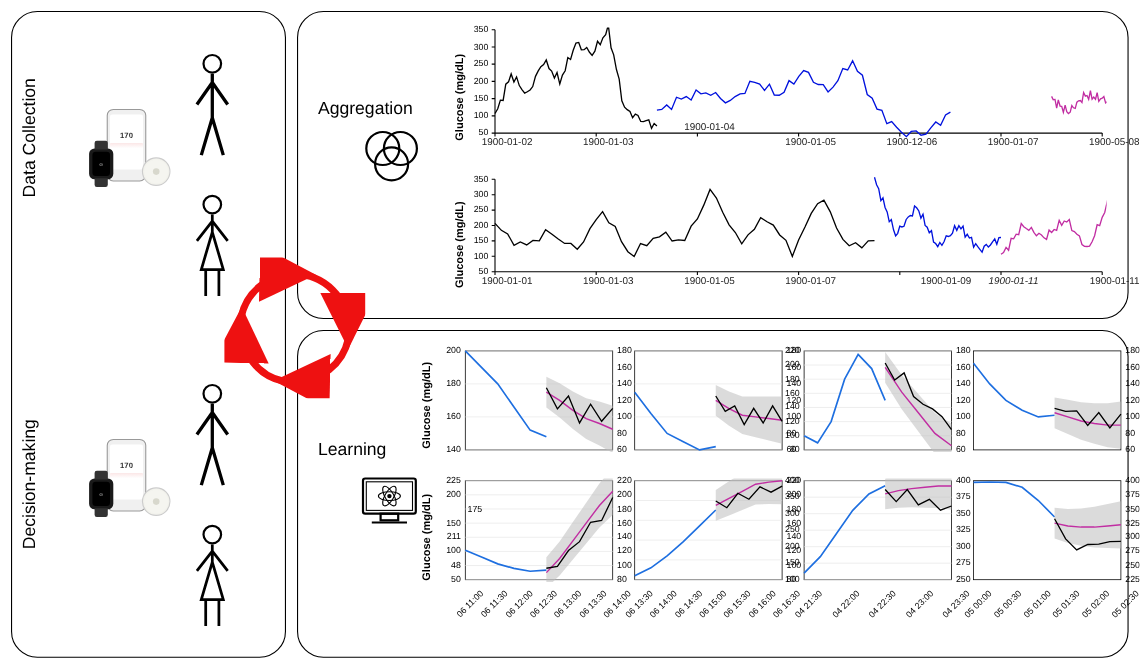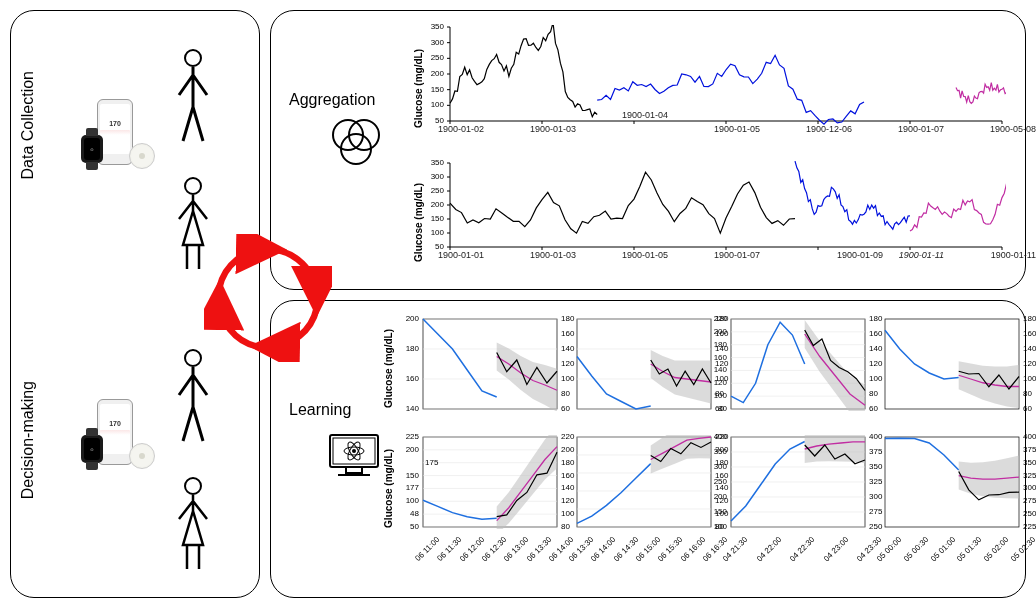--- a/index.html
+++ b/index.html
@@ -391,21 +391,21 @@
         <line x1="2" y1="14.857142857142861" x2="136" y2="14.857142857142861" stroke="#e5e5e5" stroke-width="0.6"></line>
         <line x1="2" y1="2" x2="136" y2="2" stroke="#e5e5e5" stroke-width="0.6"></line>
         <path d="M2 65.25714285714285 L16.740000000000002 71.42857142857143 L31.48 77.6 L46.220000000000006 81.71428571428571 L60.96 84.28571428571428 L75.7 83.25714285714285" fill="none" stroke="#1e6fe0" stroke-width="1.5"></path>
         <path d="M75.7 71.57142857142857 L87.76 57.21428571428571 L99.82000000000001 39.642857142857146 L111.88 22.071428571428577 L123.94 4.5 L136 -9.857142857142861 L136 33.14285714285714 L123.94 44.5 L111.88 59.07142857142858 L99.82000000000001 73.64285714285714 L87.76 88.21428571428571 L75.7 99.57142857142857 Z" fill="#bdbdbd" fill-opacity="0.55" stroke="none"></path>
         <path d="M75.7 85.57142857142857 L87.76 72.71428571428571 L99.82000000000001 56.642857142857146 L111.88 40.57142857142858 L123.94 24.5 L136 11.642857142857139" fill="none" stroke="#c12da2" stroke-width="1.3"></path>
         <path d="M75.7 81.57142857142857 L85.75 79.92857142857143 L95.80000000000001 65.5 L105.85000000000001 57.42857142857142 L115.9 39.785714285714285 L125.95 38.14285714285714 L136 17.28571428571429" fill="none" stroke="#000" stroke-width="1.2"></path>
       </svg></div>
     <div class="ytick" style="left: 122px; top: 221px;">50</div>
     <div class="ytick" style="left: 122px; top: 208.143px;">48</div>
     <div class="ytick" style="left: 122px; top: 195.286px;">100</div>
-    <div class="ytick" style="left: 122px; top: 182.429px;">177</div>
+    <div class="ytick" style="left: 122px; top: 182.429px;">211</div>
     <div class="ytick" style="left: 122px; top: 169.571px;">150</div>
     <div class="ytick" style="left: 122px; top: 156.714px; padding-left: 32px;">175</div>
     <div class="ytick" style="left: 122px; top: 143.857px;">200</div>
     <div class="ytick" style="left: 122px; top: 131px;">225</div>
     <div class="ytick-r" style="left: 290px; top: 221px;">80</div>
     <div class="ytick-r" style="left: 290px; top: 208.143px;">100</div>
     <div class="ytick-r" style="left: 290px; top: 195.286px;">120</div>
     <div class="ytick-r" style="left: 290px; top: 182.429px;">140</div>
     <div class="ytick-r" style="left: 290px; top: 169.571px;">160</div>
     <div class="ytick-r" style="left: 290px; top: 156.714px;">180</div>

